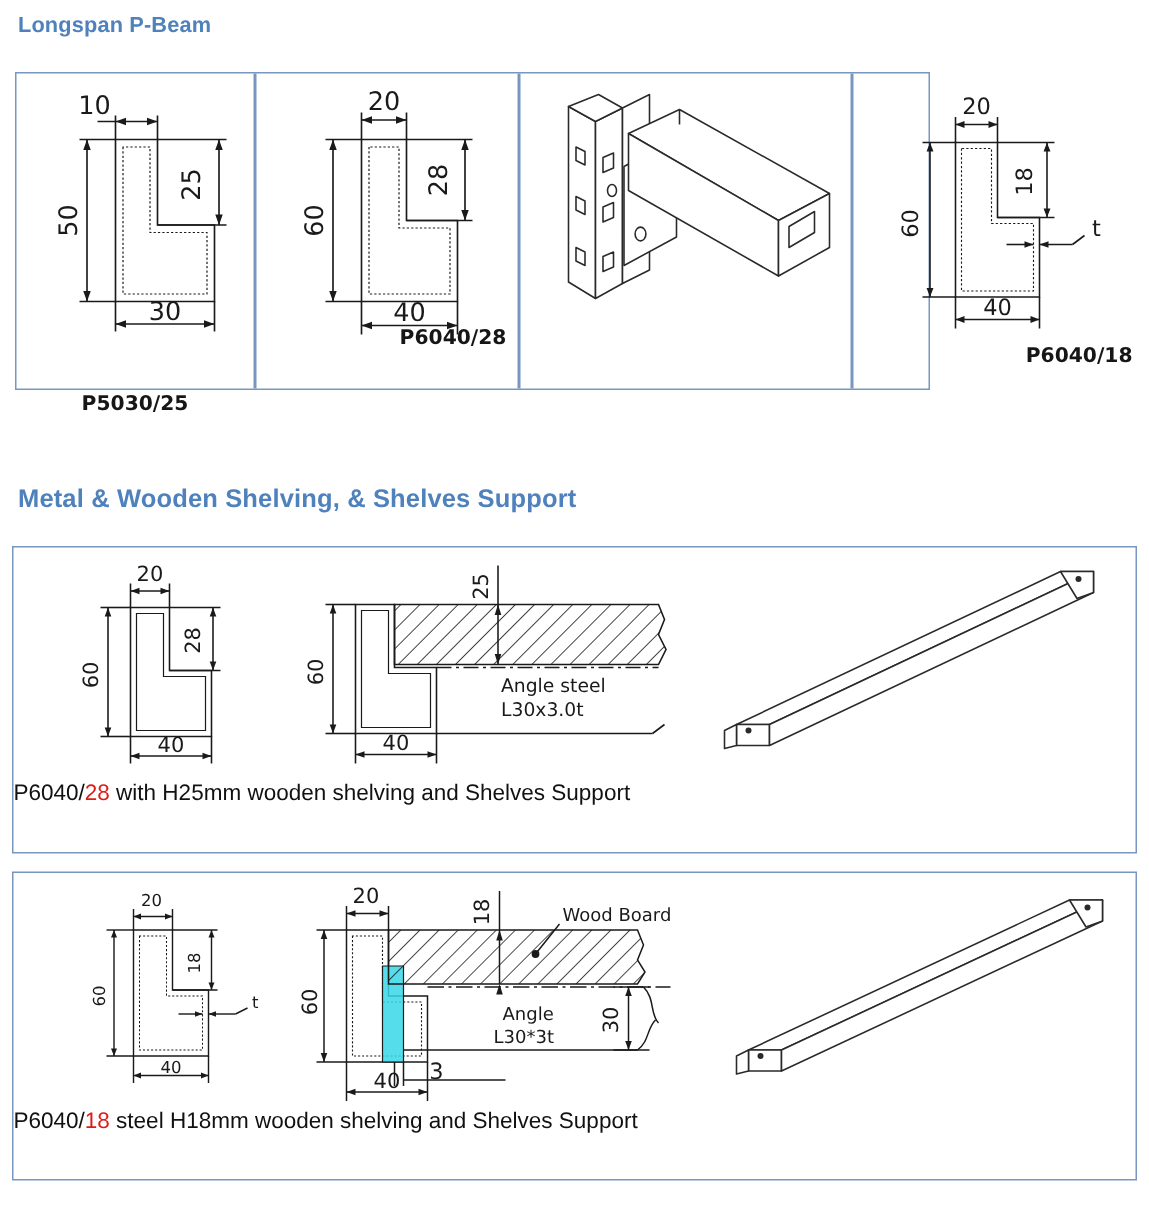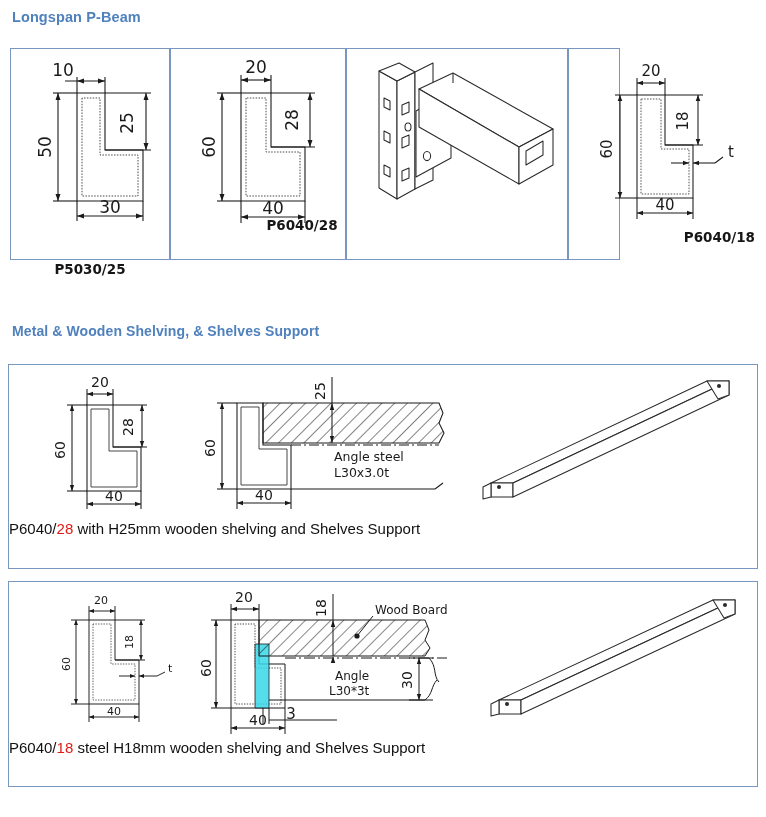--- a/index.html
+++ b/index.html
@@ -14,21 +14,21 @@
   
   .sect-title{
     position:absolute;
     font-size:14.5px;
     font-weight:bold;
     color:#4f81bd;
     letter-spacing:.1px;
     white-space:nowrap;
   }
   #title1{left:12px;top:9px;}
-  #title2{left:12px;top:323px;font-size:14px;}
+  #title2{left:12px;top:323px;font-size:17px;}
 
   
   .panel{
     position:absolute;
     border:1.6px solid #7996c0;
     background:#fff;
     box-sizing:border-box;
   }
   #panel-top{left:10px;top:48px;width:610px;height:212px;}
   #panel-mid{left:8px;top:364px;width:750px;height:205px;}

